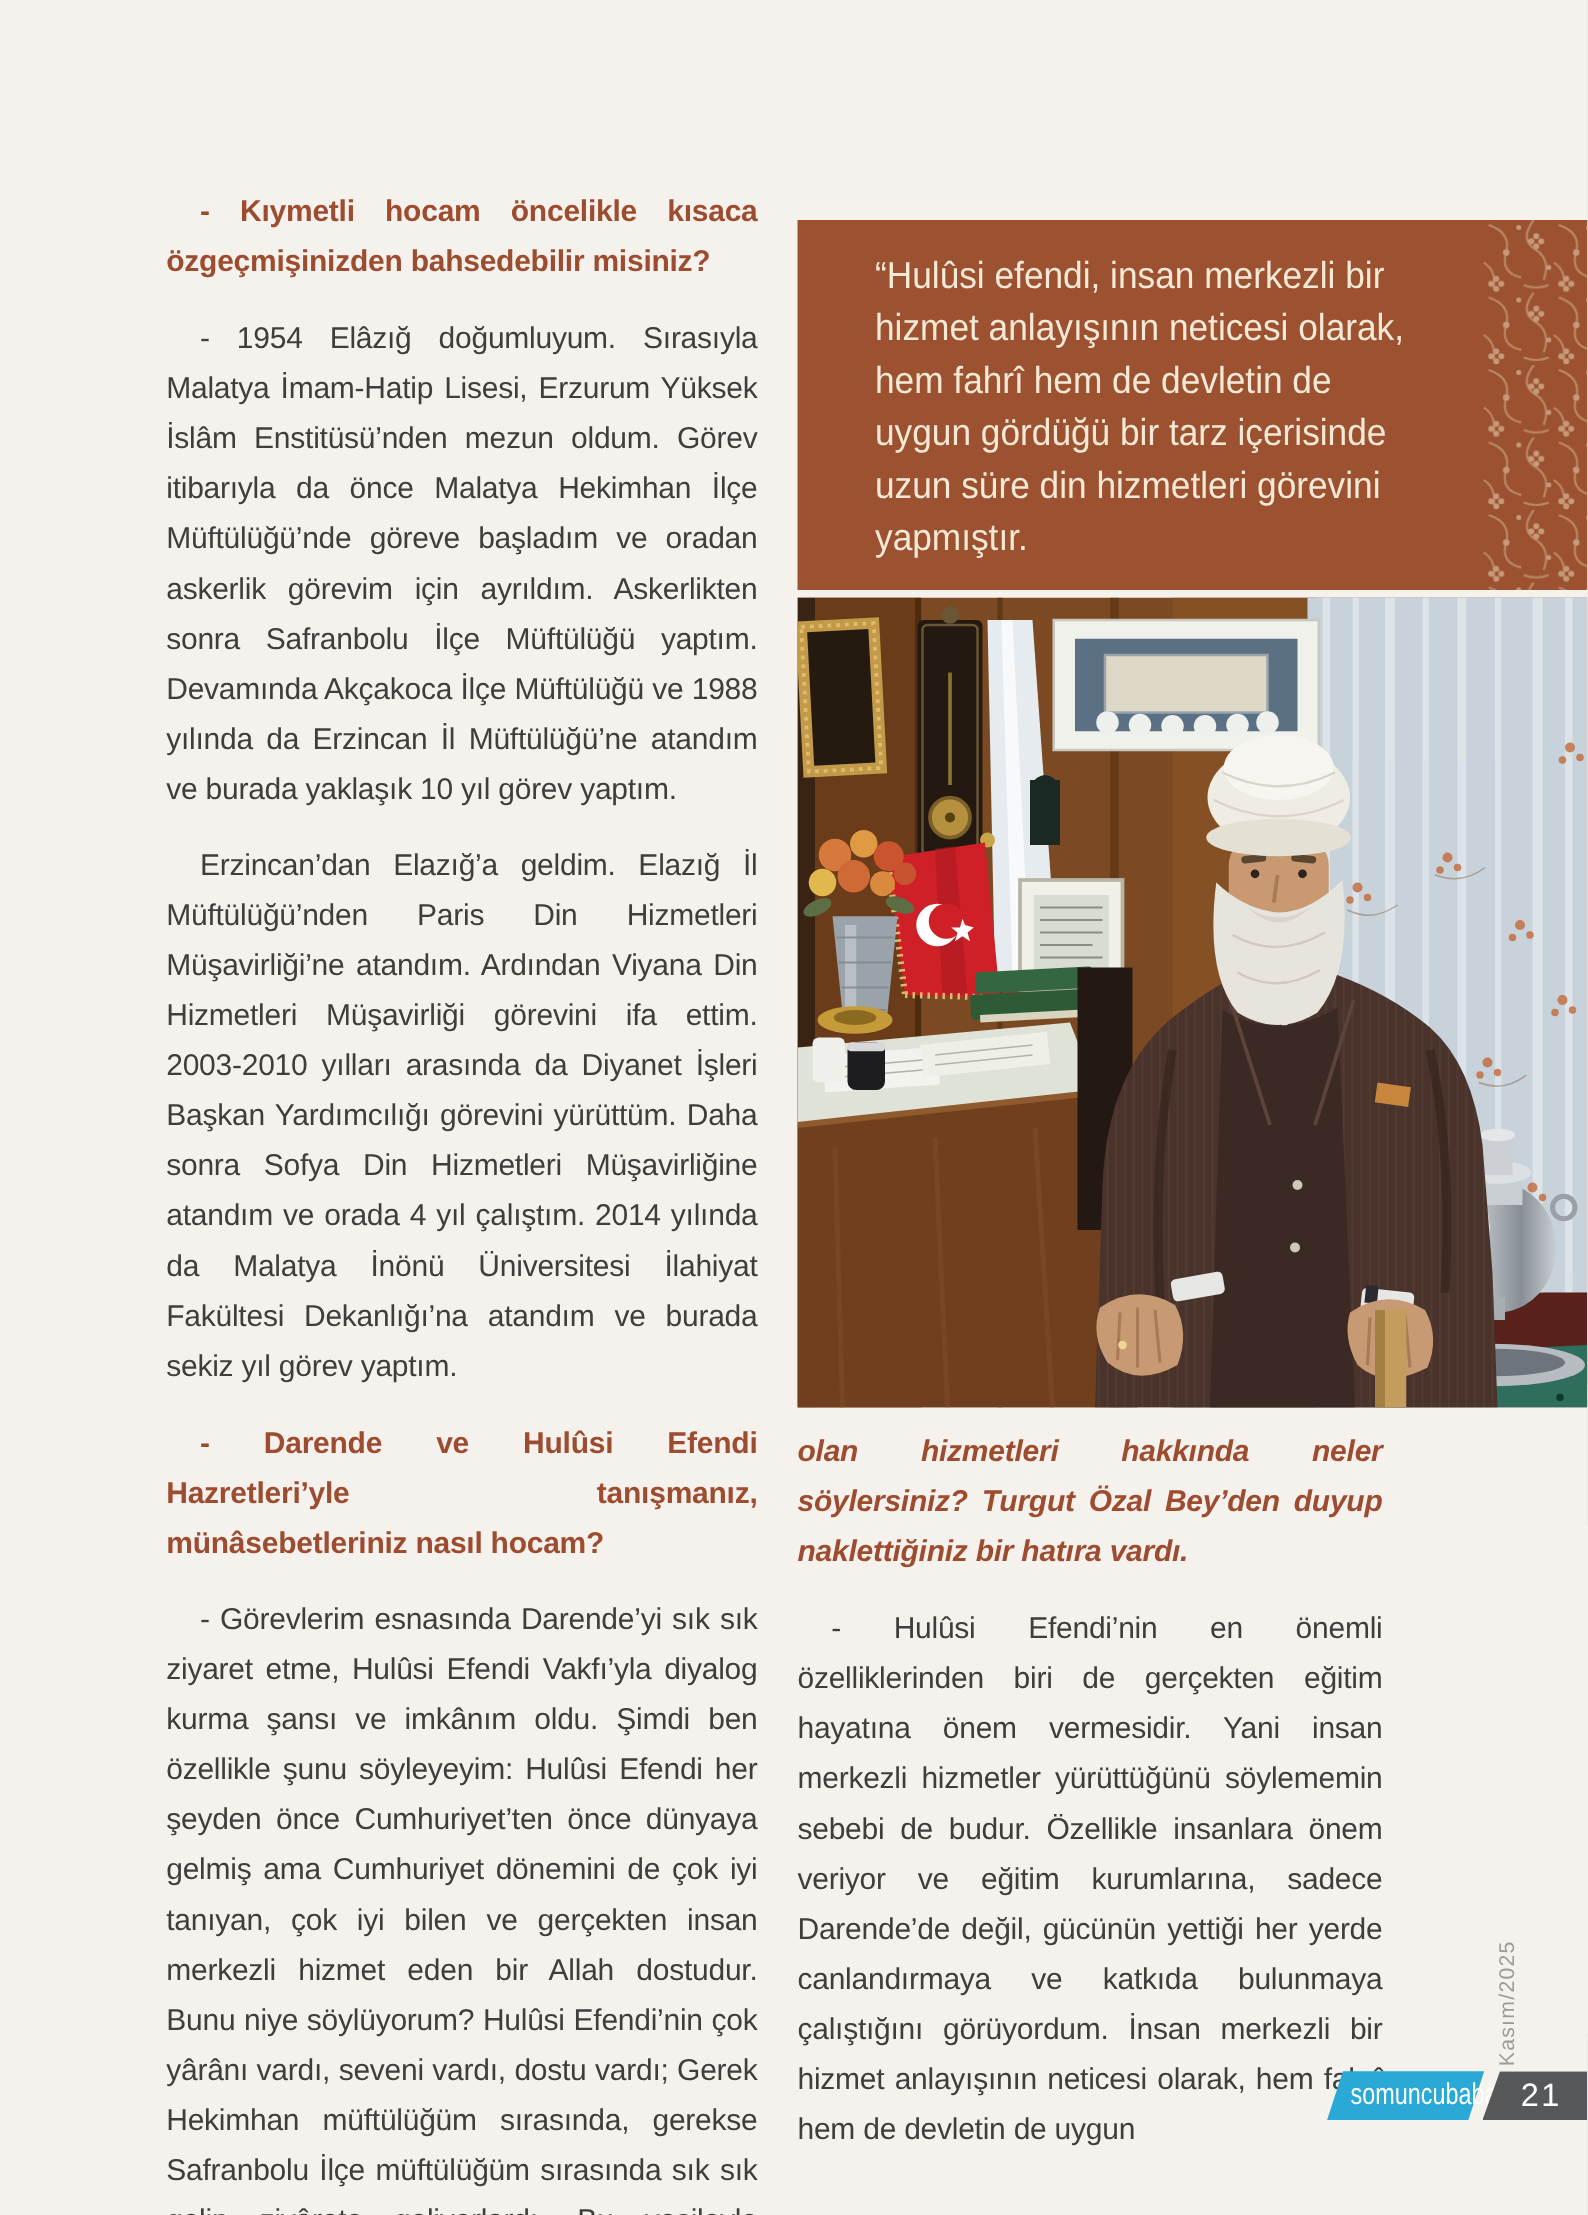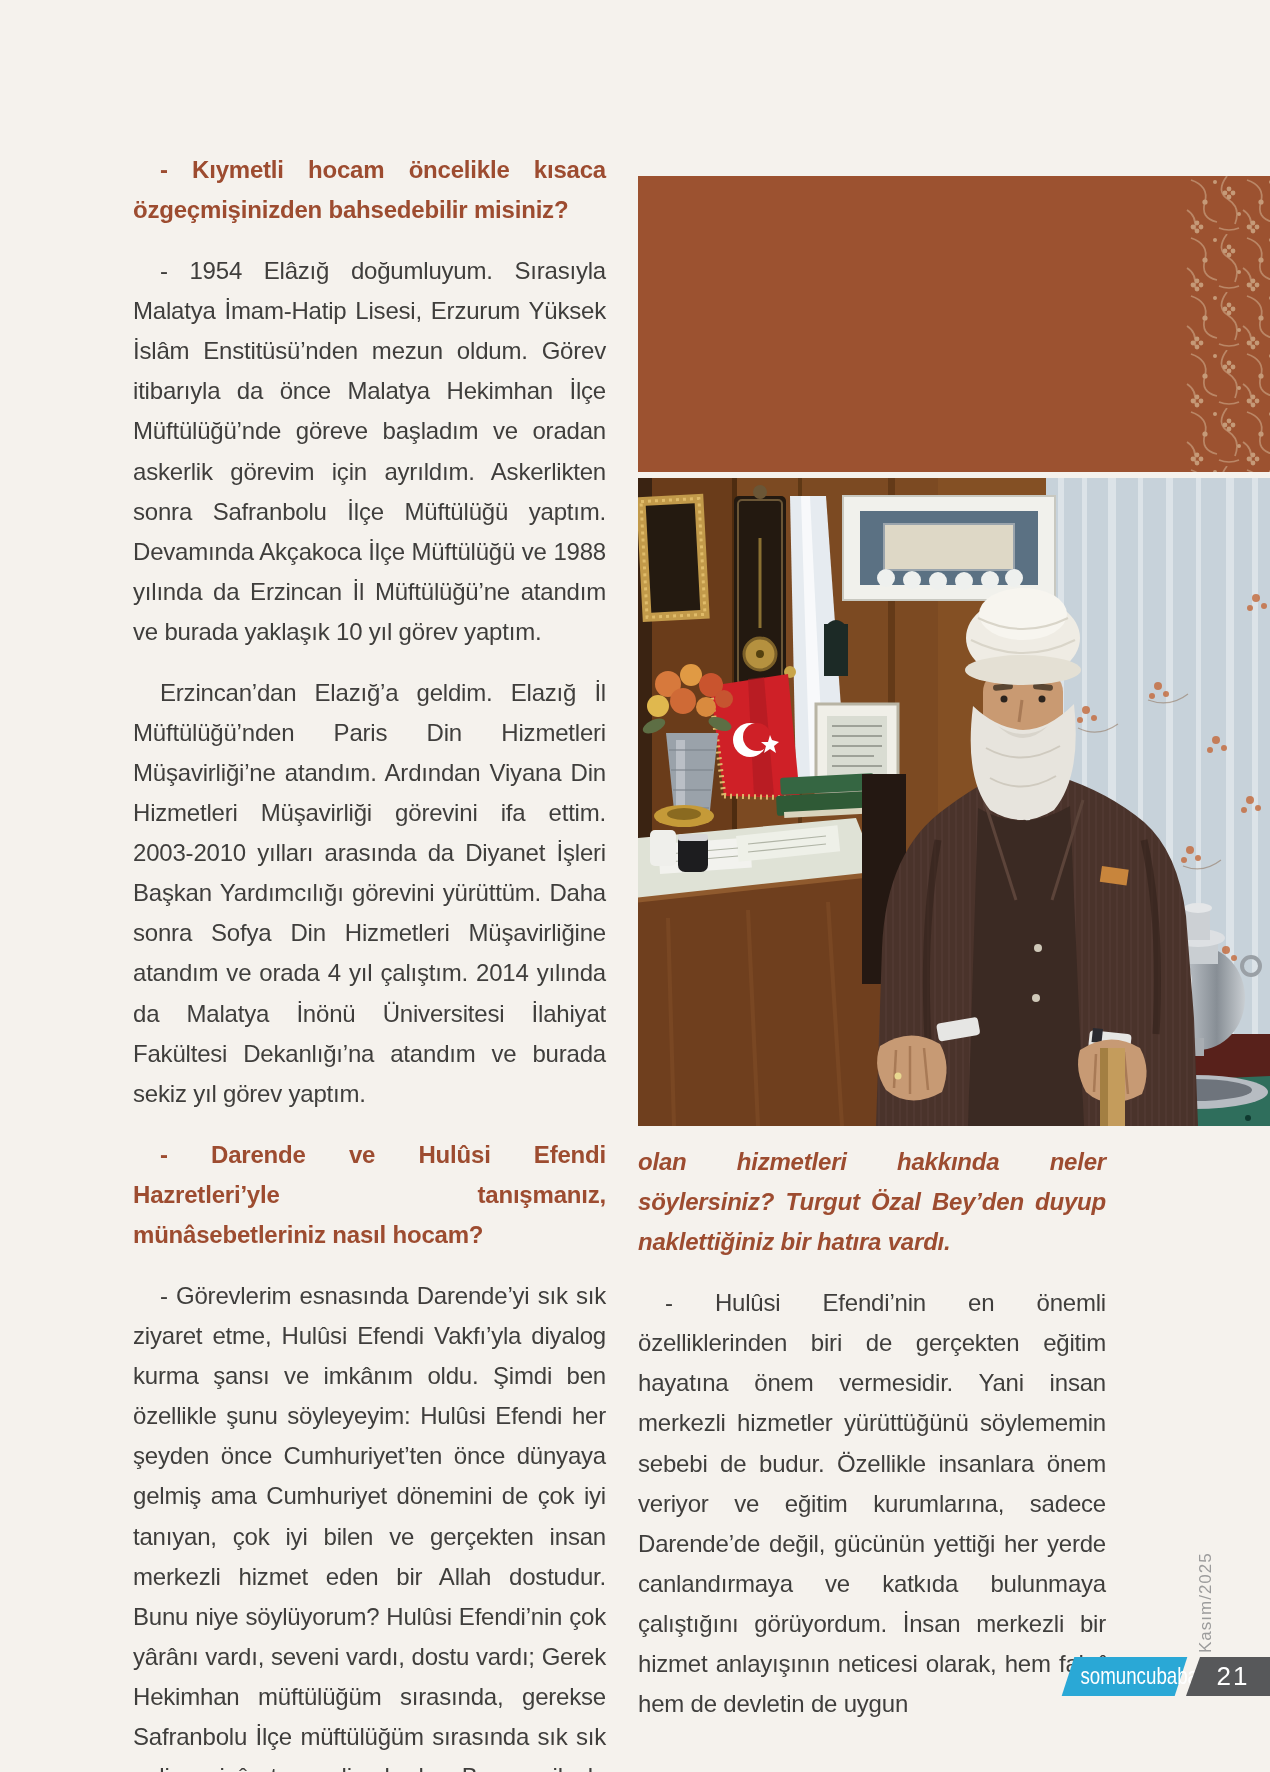--- a/index.html
+++ b/index.html
@@ -60,20 +60,28 @@
 
   <div class="col col-left">
     <p class="q">- Kıymetli hocam öncelikle kısaca özgeçmişinizden bahsedebilir misiniz?</p>
     <p>- 1954 Elâzığ doğumluyum. Sırasıyla Malatya İmam-Hatip Lisesi, Erzurum Yüksek İslâm Enstitüsü’nden mezun oldum. Görev itibarıyla da önce Malatya Hekimhan İlçe Müftülüğü’nde göreve başladım ve oradan askerlik görevim için ayrıldım. Askerlikten sonra Safranbolu İlçe Müftülüğü yaptım. Devamında Akçakoca İlçe Müftülüğü ve 1988 yılında da Erzincan İl Müftülüğü’ne atandım ve burada yaklaşık 10 yıl görev yaptım.</p>
     <p>Erzincan’dan Elazığ’a geldim. Elazığ İl Müftülüğü’nden Paris Din Hizmetleri Müşavirliği’ne atandım. Ardından Viyana Din Hizmetleri Müşavirliği görevini ifa ettim. 2003-2010 yılları arasında da Diyanet İşleri Başkan Yardımcılığı görevini yürüttüm. Daha sonra Sofya Din Hizmetleri Müşavirliğine atandım ve orada 4 yıl çalıştım. 2014 yılında da Malatya İnönü Üniversitesi İlahiyat Fakültesi Dekanlığı’na atandım ve burada sekiz yıl görev yaptım.</p>
     <p class="q">- Darende ve Hulûsi Efendi Hazretleri’yle tanışmanız, münâsebetleriniz nasıl hocam?</p>
     <p>- Görevlerim esnasında Darende’yi sık sık ziyaret etme, Hulûsi Efendi Vakfı’yla diyalog kurma şansı ve imkânım oldu. Şimdi ben özellikle şunu söyleyeyim: Hulûsi Efendi her şeyden önce Cumhuriyet’ten önce dünyaya gelmiş ama Cumhuriyet dönemini de çok iyi tanıyan, çok iyi bilen ve gerçekten insan merkezli hizmet eden bir Allah dostudur. Bunu niye söylüyorum? Hulûsi Efendi’nin çok yârânı vardı, seveni vardı, dostu vardı; Gerek Hekimhan müftülüğüm sırasında, gerekse Safranbolu İlçe müftülüğüm sırasında sık sık gelip ziyârete geliyorlardı. Bu vesileyle olduğunu zannediyorum, hâlen de Safranbolu’da ortak dostlarımız var. Ben bu vesileyle Hulûsi Efendi’yi rahmetle anıyorum.</p>
   </div>
 
   <div class="quote-box">
+    <div class="quote-text">
+      <div class="quote-line">“Hulûsi efendi, insan merkezli bir</div>
+      <div class="quote-line">hizmet anlayışının neticesi olarak,</div>
+      <div class="quote-line">hem fahrî hem de devletin de</div>
+      <div class="quote-line">uygun gördüğü bir tarz içerisinde</div>
+      <div class="quote-line">uzun süre din hizmetleri görevini</div>
+      <div class="quote-line">yapmıştır.</div>
+    </div>
     <svg class="quote-pattern" viewBox="0 0 85 296" preserveAspectRatio="none">
       <defs>
         <pattern id="vine" width="56" height="58" patternUnits="userSpaceOnUse">
           <g stroke="#c09070" stroke-width="1.7" fill="none" opacity="0.85">
             <path d="M6,4 Q24,10 20,26 Q15,42 32,46"></path>
             <path d="M42,0 Q30,16 44,24 Q56,32 50,48"></path>
             <path d="M2,34 Q12,40 10,54"></path>
             <path d="M34,52 Q44,56 54,52"></path>
           </g>
           <g fill="#c59a78">

